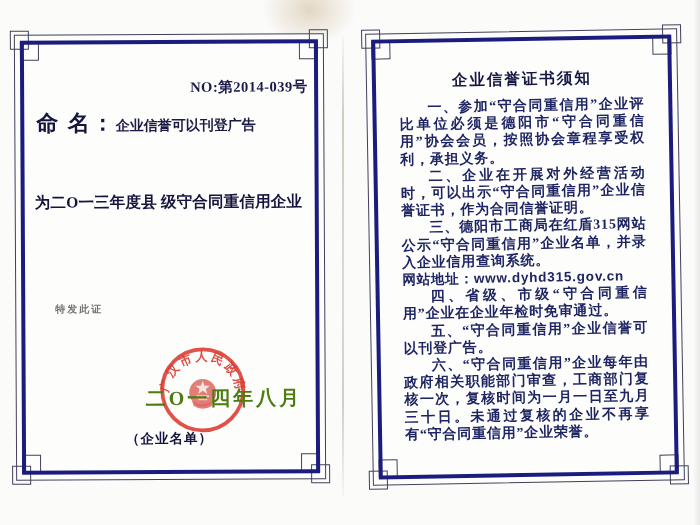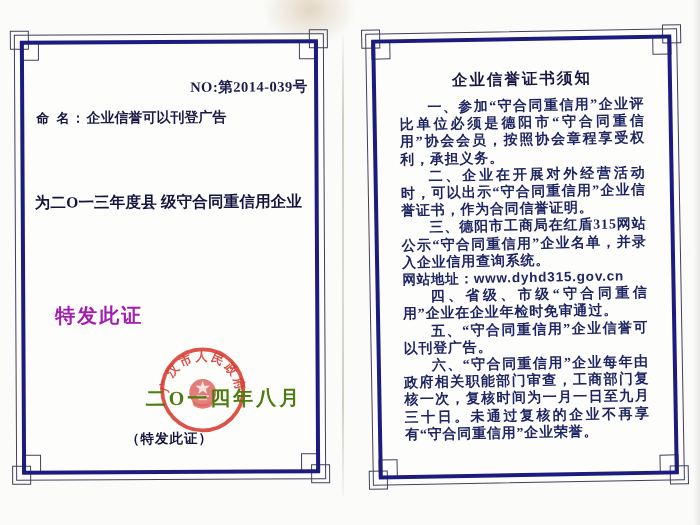--- a/index.html
+++ b/index.html
@@ -49,29 +49,29 @@
   .sq.br1{right:-5px;bottom:-5px;}.sq.br2{right:5px;bottom:6px;}
 
   .content{position:absolute;inset:0;z-index:4;}
 
   
   .serial{
     position:absolute;left:168px;top:44px;
     font-size:14.5px;font-weight:bold;color:var(--ink);letter-spacing:.5px;white-space:nowrap;margin-left:8px;
   }
   .name-line{position:absolute;left:22px;top:74px;white-space:nowrap;color:#15153d;}
-  .name-label{font-size:13px;font-weight:bold;letter-spacing:2px;}
+  .name-label{font-size:22px;font-weight:bold;letter-spacing:2px;}
   .company{font-size:14px;font-weight:bold;font-family:"Liberation Sans","DejaVu Sans",sans-serif;color:#1a1a44;}
   .award{
     position:absolute;left:20px;top:158px;width:276px;
     font-size:15.5px;font-weight:bold;color:#14143e;letter-spacing:.2px;white-space:nowrap;
   }
   .issue{
     position:absolute;left:40px;top:268px;
-    font-size:20px;font-weight:bold;color:#a21caf;letter-spacing:2px;
+    font-size:10px;font-weight:bold;color:#737373;letter-spacing:2px;
   }
   .seal-wrap{position:absolute;left:142px;top:311px;width:90px;height:90px;z-index:4;}
   .date-line{
     position:absolute;left:130px;top:351px;z-index:5;
     font-size:20px;font-weight:bold;color:#4d7c0f;letter-spacing:3px;white-space:nowrap;
   }
   .validity{
     position:absolute;left:110px;top:396px;
     font-size:13.5px;font-weight:bold;color:#15153d;letter-spacing:1px;white-space:nowrap;
   }
@@ -129,21 +129,21 @@
         <defs>
           <path id="sealArc" d="M 13 64 A 38 38 0 1 1 87 64" fill="none"></path>
         </defs>
         <text font-size="13.5" font-weight="bold" fill="#d93a31" opacity="0.9" font-family="Liberation Serif, DejaVu Serif, serif" letter-spacing="3">
           <textPath href="#sealArc" startOffset="8%">广汉市人民政府</textPath>
         </text>
       </svg>
     </div>
 
     <div class="date-line">二O一四年八月</div>
-    <div class="validity">（特发此证）</div>
+    <div class="validity">（企业名单）</div>
   </div>
 </div>
 
 <div class="page page-right">
   <div class="outer-line">
     <span class="sq tl1"></span>
     <span class="sq tl2"></span>
     <span class="sq tr1"></span>
     <span class="sq tr2"></span>
     <span class="sq bl1"></span>

